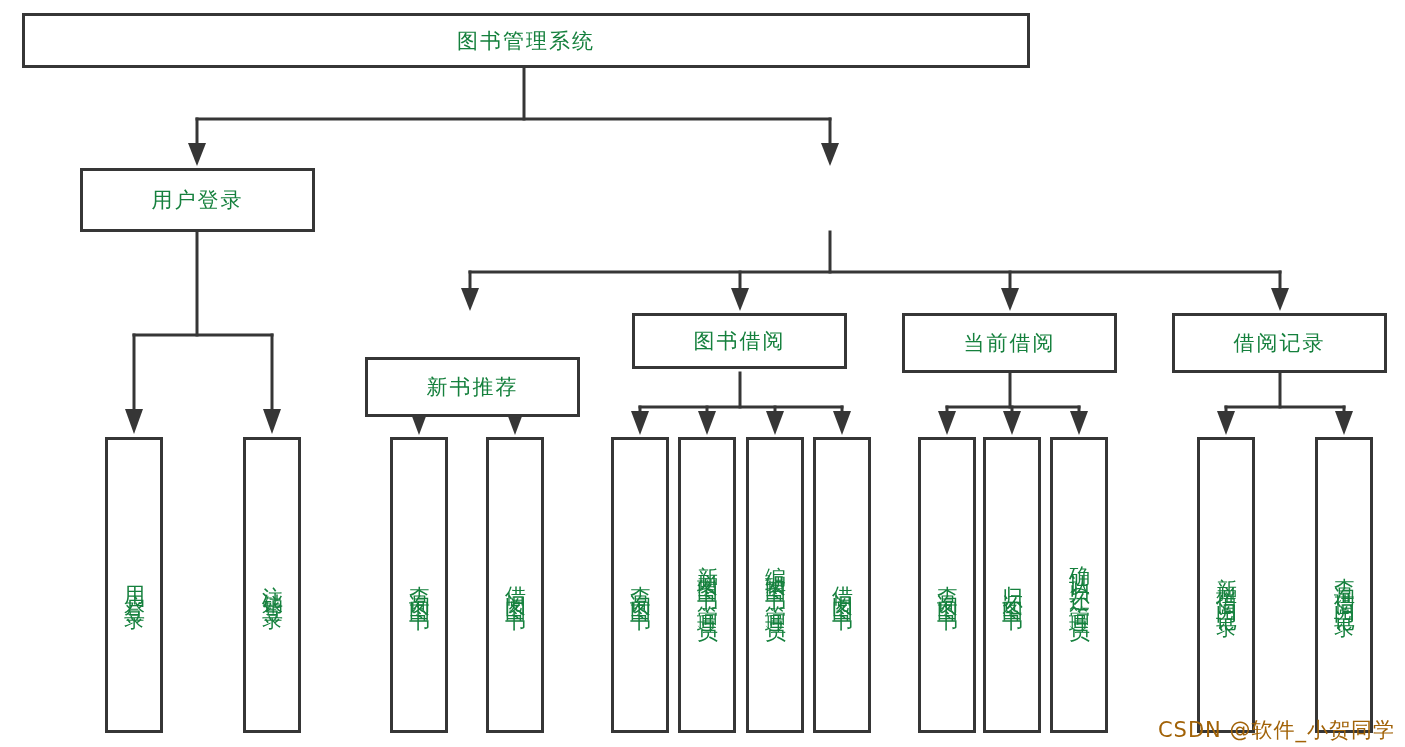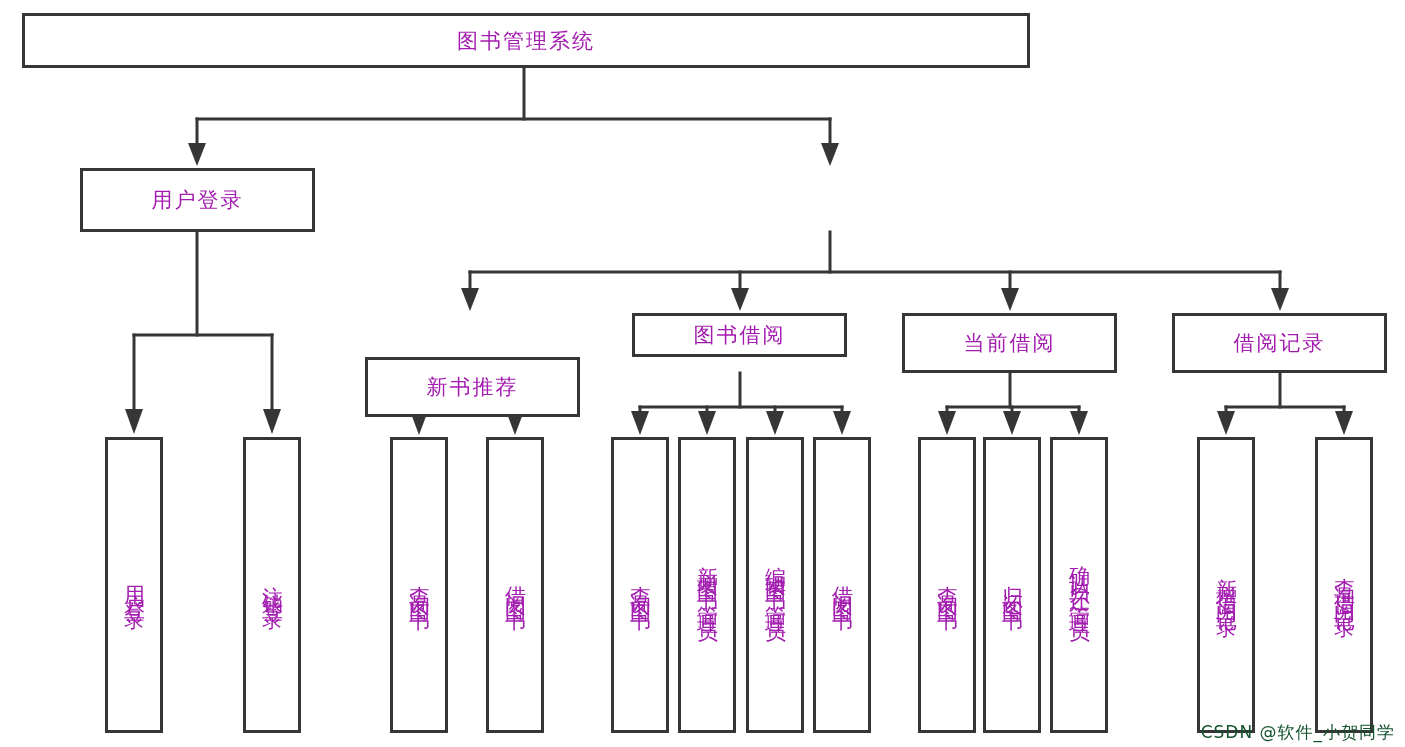--- a/index.html
+++ b/index.html
@@ -18,36 +18,36 @@
     position: absolute;
     left: 0; top: 0;
     width: 1405px; height: 747px;
     pointer-events: none;
   }
   .node {
     position: absolute;
     box-sizing: border-box;
     background: #ffffff;
     border: 3px solid #363636;
-    color: #a21caf;
+    color: #15803d;
     display: flex;
     align-items: center;
     justify-content: center;
     text-align: right;
   }
   .hbox {
     font-size: 21px;
     letter-spacing: 2px;
     white-space: nowrap;
   }
   .root-box   { left: 22px;  top: 13px;  width: 1008px; height: 55px; }
   .l2-user    { left: 80px;  top: 168px; width: 235px;  height: 64px; }
   .l2-book    { left: 712px; top: 168px; width: 235px;  height: 64px; }
   .l3-a { left: 365px;  top: 313px; width: 215px; height: 60px; margin-top: 44px; }
-  .l3-b { left: 632px;  top: 313px; width: 215px; height: 44px; }
+  .l3-b { left: 632px;  top: 313px; width: 215px; height: 56px; }
   .l3-c { left: 902px;  top: 313px; width: 215px; height: 60px; }
   .l3-d { left: 1172px; top: 313px; width: 215px; height: 60px; }
   .vbox {
     top: 437px;
     width: 58px;
     height: 296px;
     writing-mode: vertical-rl;
     font-size: 21px;
     letter-spacing: 8px;
     line-height: 1;
@@ -62,22 +62,22 @@
   .v8  { left: 813px;  }
   .v9  { left: 918px;  }
   .v10 { left: 983px;  }
   .v11 { left: 1050px; }
   .v12 { left: 1197px; }
   .v13 { left: 1315px; }
   .watermark {
     position: absolute;
     right: 10px;
     bottom: 3px;
-    font-size: 17px;
-    color: #14532d;
+    font-size: 21px;
+    color: #a16207;
     letter-spacing: 1px;
     white-space: nowrap;
   }
 </style>
 </head>
 <body>
 
 <div class="canvas">
 
   <svg class="connectors" viewBox="0 0 1405 747" xmlns="http://www.w3.org/2000/svg">

